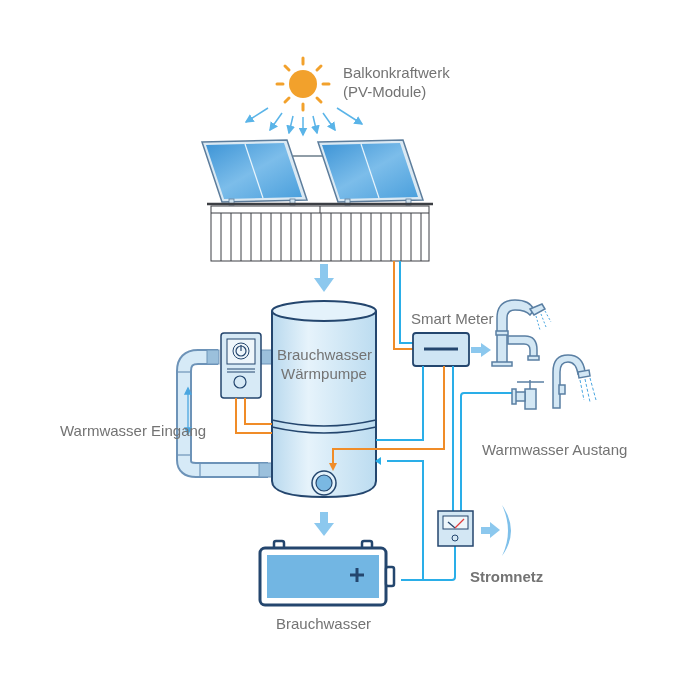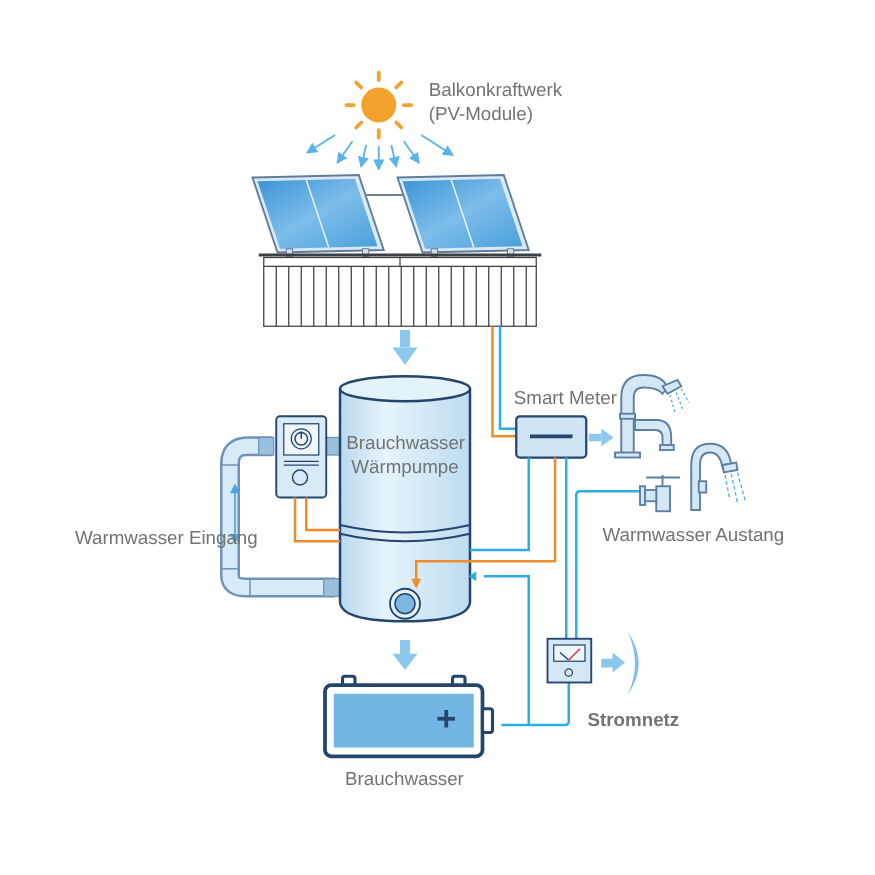--- a/index.html
+++ b/index.html
@@ -236,17 +236,17 @@
 <div class="lbl" style="left:343px;top:63px;">
   <div>Balkonkraftwerk</div>
   <div>(PV-Module)</div>
 </div>
 <div class="lbl c" style="left:277px;top:345px;width:94px;">
   <div>Brauchwasser</div>
   <div>Wärmpumpe</div>
 </div>
 <div class="lbl" style="left:411px;top:309px;">Smart Meter</div>
 <div class="lbl" style="left:60px;top:421px;">Warmwasser Eingang</div>
-<div class="lbl" style="left:482px;top:419px;">
+<div class="lbl" style="left:482px;top:440px;">
   <div>Warmwasser Austang</div>
 </div>
 <div class="lbl" style="left:470px;top:567px;font-weight:bold;">Stromnetz</div>
 <div class="lbl" style="left:276px;top:614px;">Brauchwasser</div>
 
 </body></html>

